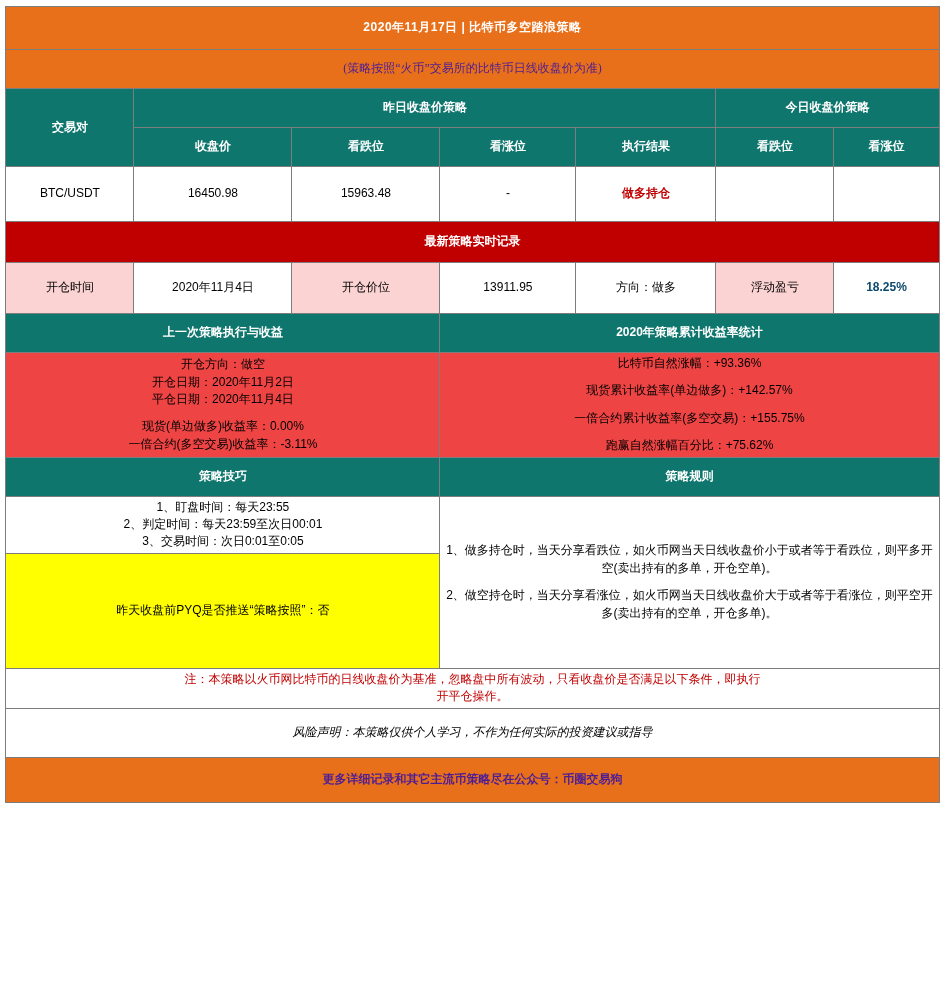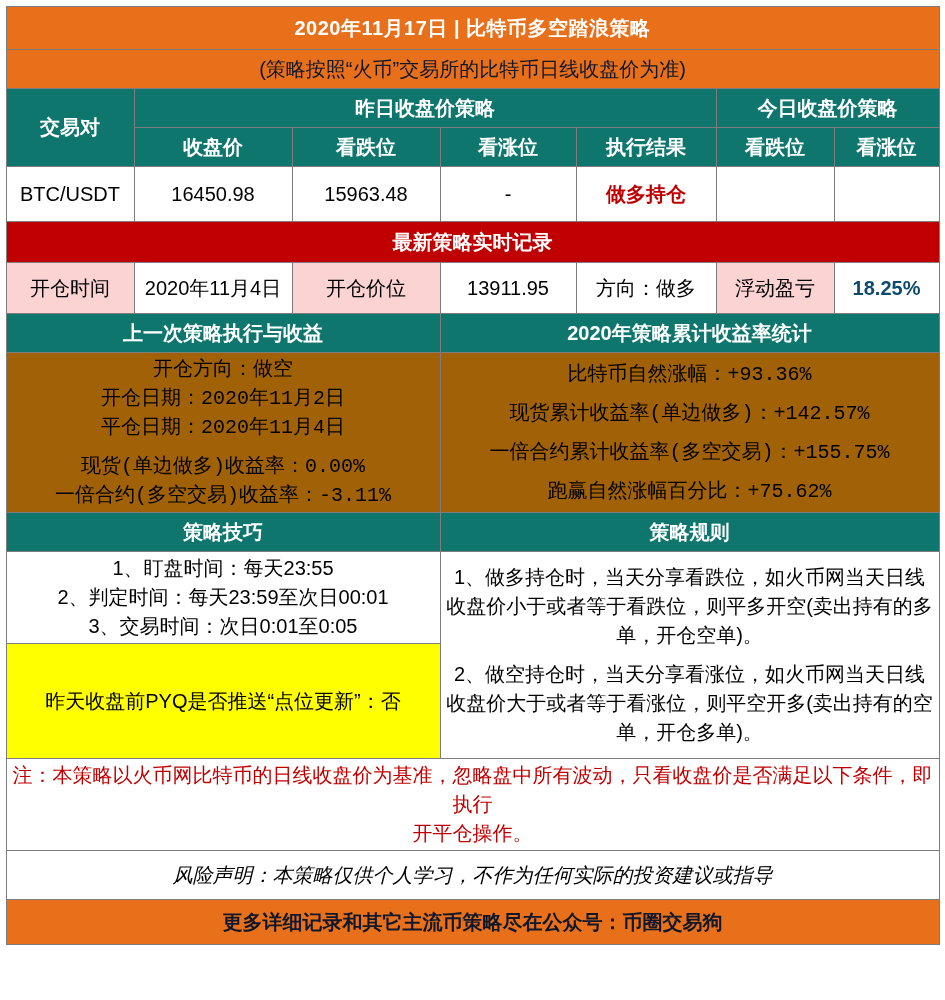--- a/index.html
+++ b/index.html
@@ -22,37 +22,38 @@
     width: 933px;
     margin: 6px auto 0 auto;
     border-collapse: collapse;
     table-layout: fixed;
   }
   table.main td, table.main th {
     border: 1px solid #7d7d7d;
     text-align: center;
     vertical-align: middle;
     padding: 2px 4px;
-    font-size: 20px;
+    font-size: 12px;
     line-height: 1.45;
   }
   
   .title-band {
     background: #e8701a;
     color: #ffffff;
     font-weight: bold;
     font-size: 20px;
     height: 38px;
     letter-spacing: .5px;
   }
   .subtitle-band {
     background: #e8701a;
-    color: #0f172a;
+    color: #4c1d95;
     font-size: 17px;
     height: 34px;
+    font-family: Liberation Serif, serif;
   }
   
   .hdr {
     background: #0f766e;
     color: #ffffff;
     font-size: 17px;
     font-weight: bold;
     height: 34px;
   }
   .hdr-tall { height: 72px; margin-top: 8px; }
@@ -76,26 +77,25 @@
   
   .pink {
     background: #fbd3d3;
     font-size: 17px;
     height: 46px;
   }
   .pink-val { background: #ffffff; font-size: 18px; }
   .pct { color: #0c4a6e; font-weight: bold; font-size: 19px; }
   
   .grey-block {
-    background: #a16207;
+    background: #ef4444;
     font-size: 16px;
     line-height: 2.0;
     padding: 14px 10px;
     vertical-align: middle;
-    font-family: Liberation Mono, monospace;
   }
   .white-block {
     background: #ffffff;
     font-size: 16px;
     line-height: 2.0;
     padding: 14px 10px;
     vertical-align: middle;
   }
   .left-text {
     text-align: left;
@@ -119,21 +119,21 @@
     margin-top: 28px;
   }
   .disclaimer {
     background: #ffffff;
     font-size: 16px;
     height: 44px;
     font-style: italic;
   }
   .footer-band {
     background: #e8701a;
-    color: #0f172a;
+    color: #4c1d95;
     font-weight: bold;
     font-size: 17px;
     height: 40px;
   }
   .blk-line { display: block; }
   .spacer-line { display: block; height: 10px; }
 </style>
 </head>
 <body>
 
@@ -232,21 +232,21 @@
           <span class="blk-line">3、交易时间：次日0:01至0:05</span>
         </td>
         <td class="white-block left-text" colspan="4" rowspan="2">
           <span class="blk-line">1、做多持仓时，当天分享看跌位，如火币网当天日线收盘价小于或者等于看跌位，则平多开空(卖出持有的多单，开仓空单)。</span>
           <span class="spacer-line"></span>
           <span class="blk-line">2、做空持仓时，当天分享看涨位，如火币网当天日线收盘价大于或者等于看涨位，则平空开多(卖出持有的空单，开仓多单)。</span>
         </td>
       </tr>
 
       <tr>
-        <td class="yellow-block" colspan="3">昨天收盘前PYQ是否推送“点位更新”：否</td>
+        <td class="yellow-block" colspan="3">昨天收盘前PYQ是否推送“策略按照”：否</td>
       </tr>
 
       <tr>
         <td class="note-block" colspan="7">
           <span class="blk-line">注：本策略以火币网比特币的日线收盘价为基准，忽略盘中所有波动，只看收盘价是否满足以下条件，即执行</span>
           <span class="blk-line">开平仓操作。</span>
         </td>
       </tr>
 
       <tr>

